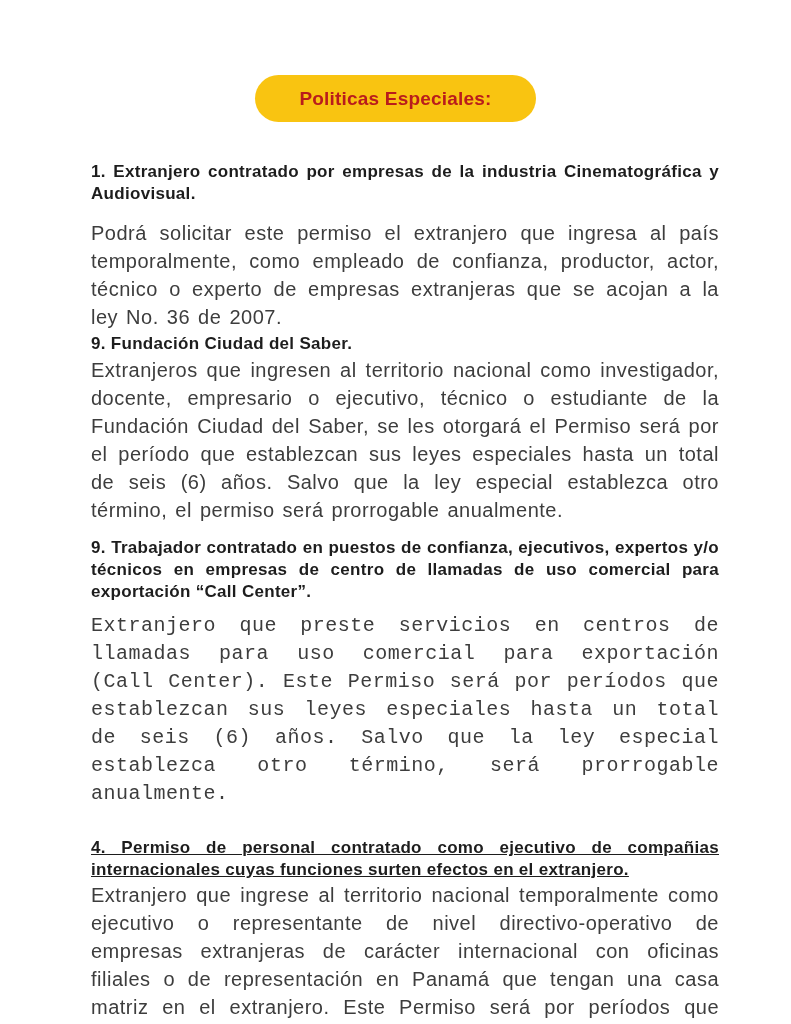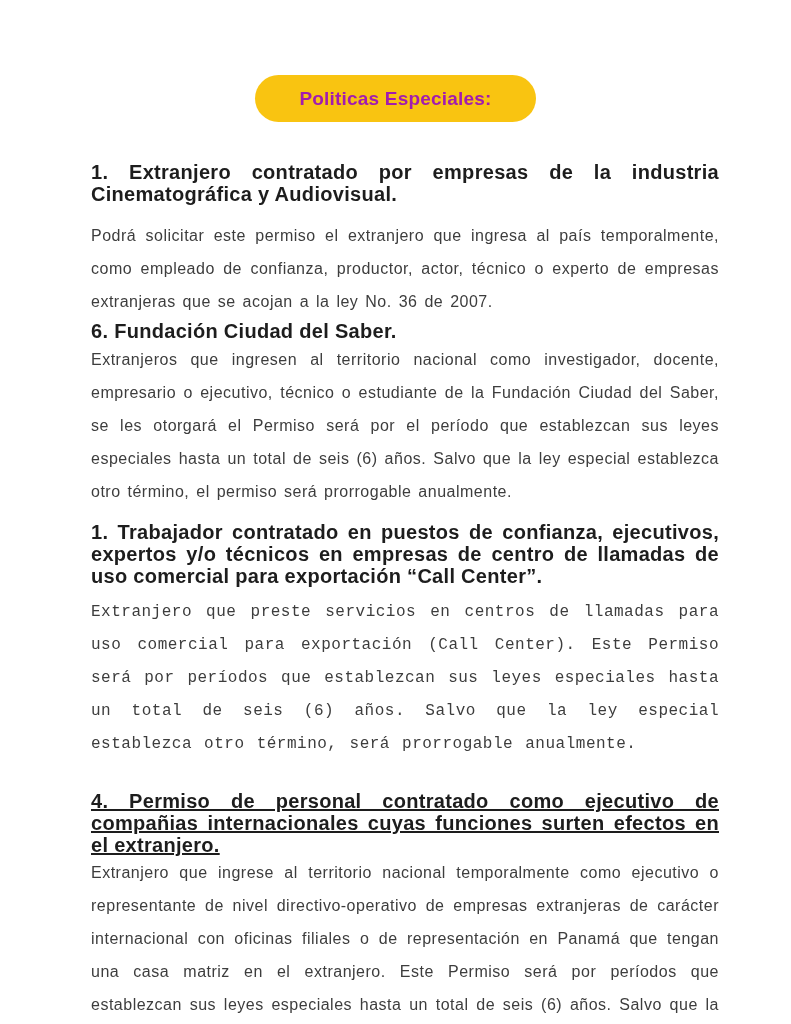--- a/index.html
+++ b/index.html
@@ -35,31 +35,31 @@
   .badge span {
     font-size: 19px;
     font-weight: 700;
     letter-spacing: 0.2px;
   }
   .content {
     padding: 0 72px 0 91px;
   }
   .sec-heading {
     margin: 0;
-    font-size: 20px;
+    font-size: 17px;
     line-height: 22px;
     font-weight: 700;
     color: #1D1D1D;
     text-align: justify;
     letter-spacing: 0.3px;
   }
   .sec-body {
     margin: 0;
-    font-size: 16px;
-    line-height: 33px;
+    font-size: 20px;
+    line-height: 28px;
     font-weight: 400;
     color: #3D3D3D;
     text-align: justify;
     letter-spacing: 0.5px;
     word-spacing: 2px;
   }
   .h1m { margin-top: 39px; }
   .p1m { margin-top: 14px; }
   .h2m { margin-top: 2px; }
   .p2m { margin-top: 1px; }
@@ -67,33 +67,33 @@
   .p3m { margin-top: 9px; font-family: Liberation Mono, monospace; }
   .h4m { margin-top: 29px; text-decoration: underline; }
   .p4m { }
 </style>
 </head>
 <body>
 
 <div class="page">
 
   <div class="badge-row">
-    <div class="badge" style="background: rgb(249, 196, 17); color: #a21caf;">
+    <div class="badge" style="background: rgb(249, 196, 17); color: #b91c1c;">
       <span>Politicas Especiales:</span>
     </div>
   </div>
 
   <div class="content">
 
     <h2 class="sec-heading h1m">1. Extranjero contratado por empresas de la industria Cinematográfica y Audiovisual.</h2>
     <p class="sec-body p1m">Podrá solicitar este permiso el extranjero que ingresa al país temporalmente, como empleado de confianza, productor, actor, técnico o experto de empresas extranjeras que se acojan a la ley No. 36 de 2007.</p>
 
-    <h2 class="sec-heading h2m">6. Fundación Ciudad del Saber.</h2>
+    <h2 class="sec-heading h2m">9. Fundación Ciudad del Saber.</h2>
     <p class="sec-body p2m">Extranjeros que ingresen al territorio nacional como investigador, docente, empresario o ejecutivo, técnico o estudiante de la Fundación Ciudad del Saber, se les otorgará el Permiso será por el período que establezcan sus leyes especiales hasta un total de seis (6) años. Salvo que la ley especial establezca otro término, el permiso será prorrogable anualmente.</p>
 
-    <h2 class="sec-heading h3m">1. Trabajador contratado en puestos de confianza, ejecutivos, expertos y/o técnicos en empresas de centro de llamadas de uso comercial para exportación “Call Center”.</h2>
+    <h2 class="sec-heading h3m">9. Trabajador contratado en puestos de confianza, ejecutivos, expertos y/o técnicos en empresas de centro de llamadas de uso comercial para exportación “Call Center”.</h2>
     <p class="sec-body p3m">Extranjero que preste servicios en centros de llamadas para uso comercial para exportación (Call Center). Este Permiso será por períodos que establezcan sus leyes especiales hasta un total de seis (6) años. Salvo que la ley especial establezca otro término, será prorrogable anualmente.</p>
 
     <h2 class="sec-heading h4m">4. Permiso de personal contratado como ejecutivo de compañias internacionales cuyas funciones surten efectos en el extranjero.</h2>
     <p class="sec-body p4m">Extranjero que ingrese al territorio nacional temporalmente como ejecutivo o representante de nivel directivo-operativo de empresas extranjeras de carácter internacional con oficinas filiales o de representación en Panamá que tengan una casa matriz en el extranjero. Este Permiso será por períodos que establezcan sus leyes especiales hasta un total de seis (6) años. Salvo que la ley especial establezca  otro término, será prorrogable anualmente.</p>
 
   </div>
 </div>
 
 </body></html>

